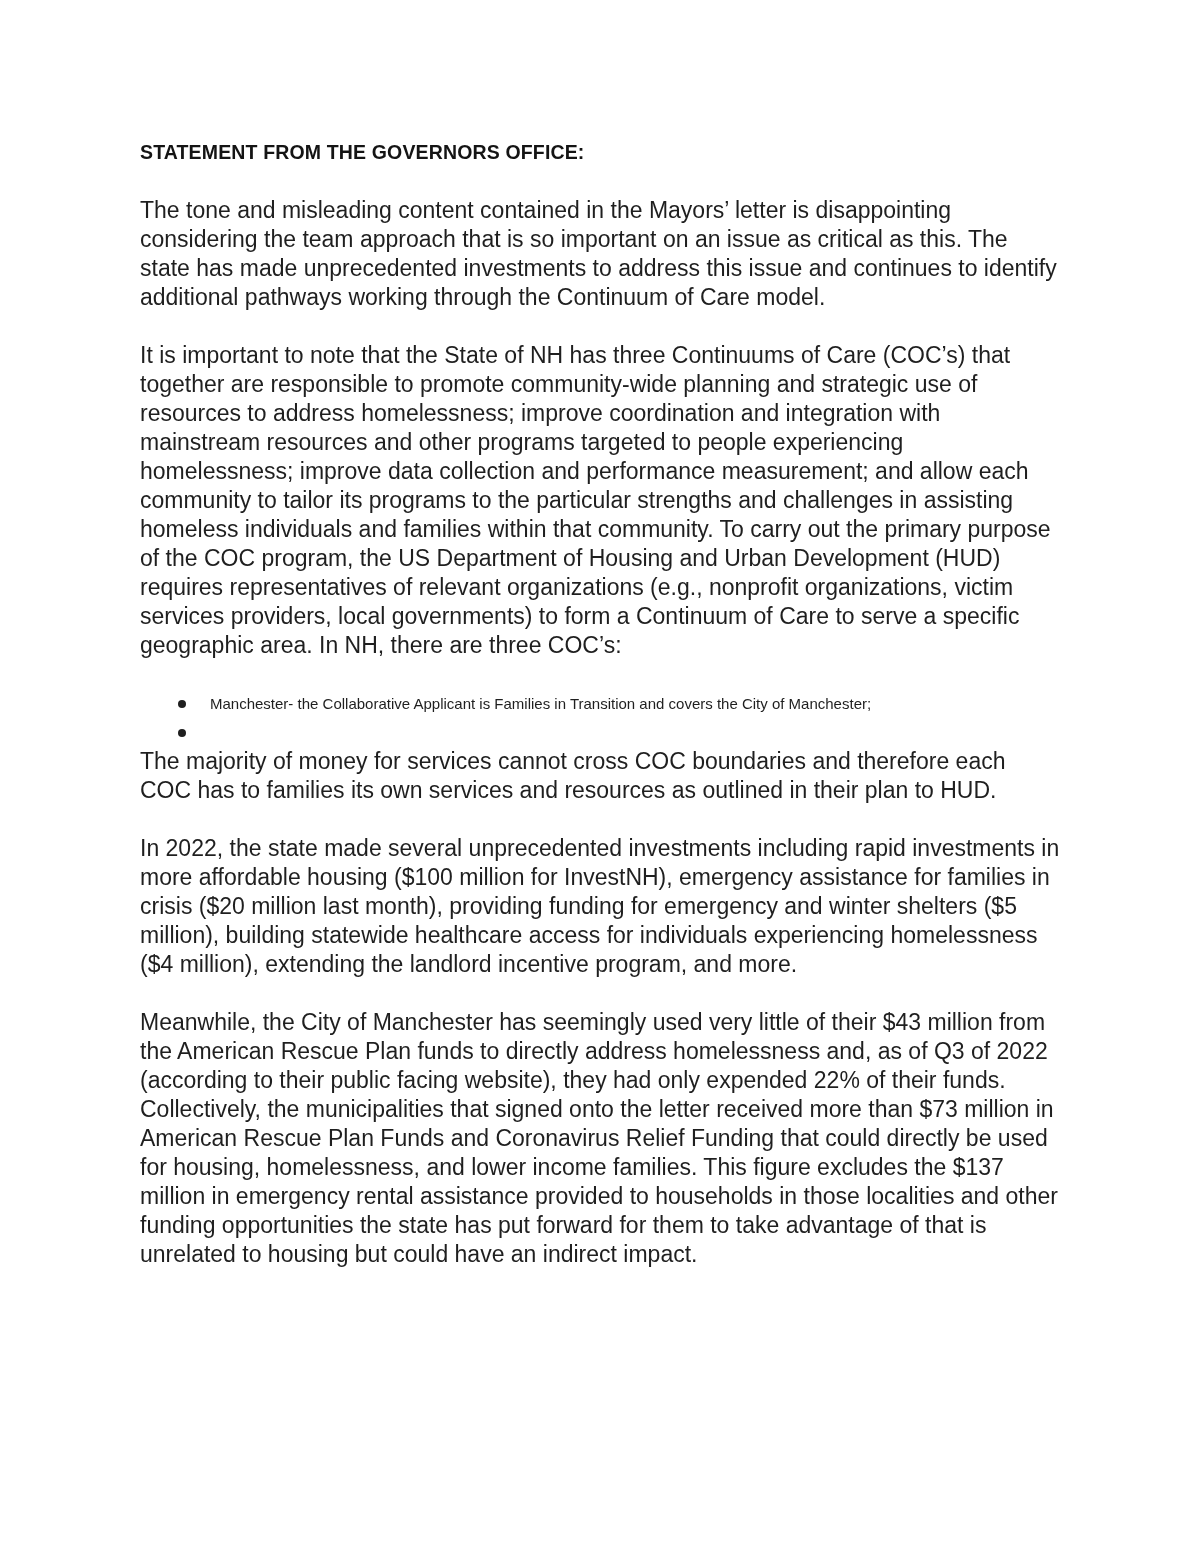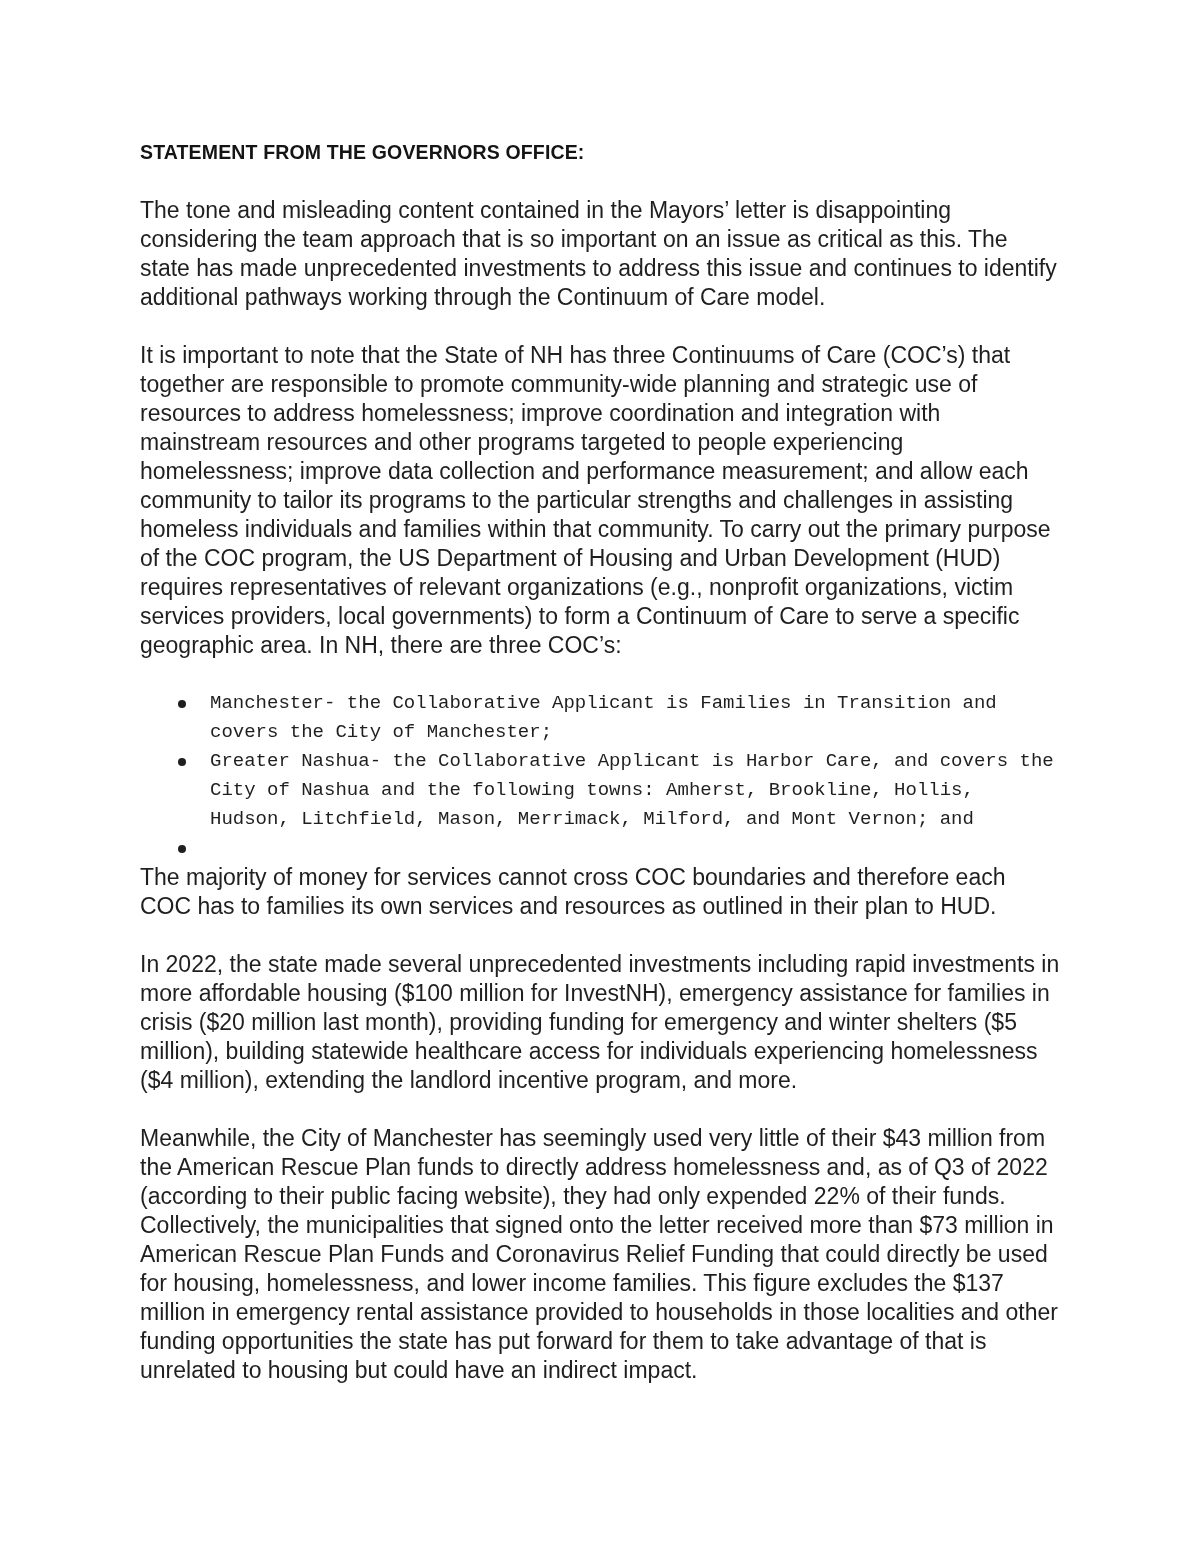--- a/index.html
+++ b/index.html
@@ -43,26 +43,25 @@
   .para:last-child {
     margin-bottom: 0;
   }
   .coc-list {
     list-style: none;
     margin: 0 0 29px 0;
     padding: 0;
   }
   .coc-list li {
     position: relative;
-    font-size: 19px;
+    font-size: 15px;
     line-height: 29px;
     color: #1f1f1f;
     padding-left: 70px;
     margin: 0;
-    font-family: Liberation Mono, monospace;
   }
   .coc-list li .bullet-dot {
     position: absolute;
     left: 38px;
     top: 11px;
     width: 8px;
     height: 8px;
     border-radius: 50%;
     background: #1f1f1f;
     display: block;
@@ -80,24 +79,20 @@
 
     <p class="para">It is important to note that the State of NH has three Continuums of Care (COC’s) that together are responsible to promote community-wide planning and strategic use of resources to address homelessness; improve coordination and integration with mainstream resources and other programs targeted to people experiencing homelessness; improve data collection and performance measurement; and allow each community to tailor its programs to the particular strengths and challenges in assisting homeless individuals and families within that community. To carry out the primary purpose of the COC program, the US Department of Housing and Urban Development (HUD) requires representatives of relevant organizations (e.g., nonprofit organizations, victim services providers, local governments) to form a Continuum of Care to serve a specific geographic area. In NH, there are three COC’s:</p>
 
     <ul class="coc-list">
       <li>
         <span class="bullet-dot"></span>
         <span>Manchester- the Collaborative Applicant is Families in Transition and covers the City of Manchester;</span>
       </li>
       <li>
         <span class="bullet-dot"></span>
-        <span>Greater Nashua- the Collaborative Applicant is Harbor Care, and covers the City of Nashua and the following towns: Amherst, Brookline, Hollis, Hudson, Litchfield, Mason, Merrimack, Milford, and Mont Vernon; and</span>
-      </li>
-      <li>
-        <span class="bullet-dot"></span>
       </li>
     </ul>
 
     <p class="para">The majority of money for services cannot cross COC boundaries and therefore each COC has to families its own services and resources as outlined in their plan to HUD.</p>
 
     <p class="para">In 2022, the state made several unprecedented investments including rapid investments in more affordable housing ($100 million for InvestNH), emergency assistance for families in crisis ($20 million last month), providing funding for emergency and winter shelters ($5 million), building statewide healthcare access for individuals experiencing homelessness ($4 million), extending the landlord incentive program, and more.</p>
 
     <p class="para">Meanwhile, the City of Manchester has seemingly used very little of their $43 million from the American Rescue Plan funds to directly address homelessness and, as of Q3 of 2022 (according to their public facing website), they had only expended 22% of their funds. Collectively, the municipalities that signed onto the letter received more than $73 million in American Rescue Plan Funds and Coronavirus Relief Funding that could directly be used for housing, homelessness, and lower income families. This figure excludes the $137 million in emergency rental assistance provided to households in those localities and other funding opportunities the state has put forward for them to take advantage of that is unrelated to housing but could have an indirect impact.</p>
 
   </div>

